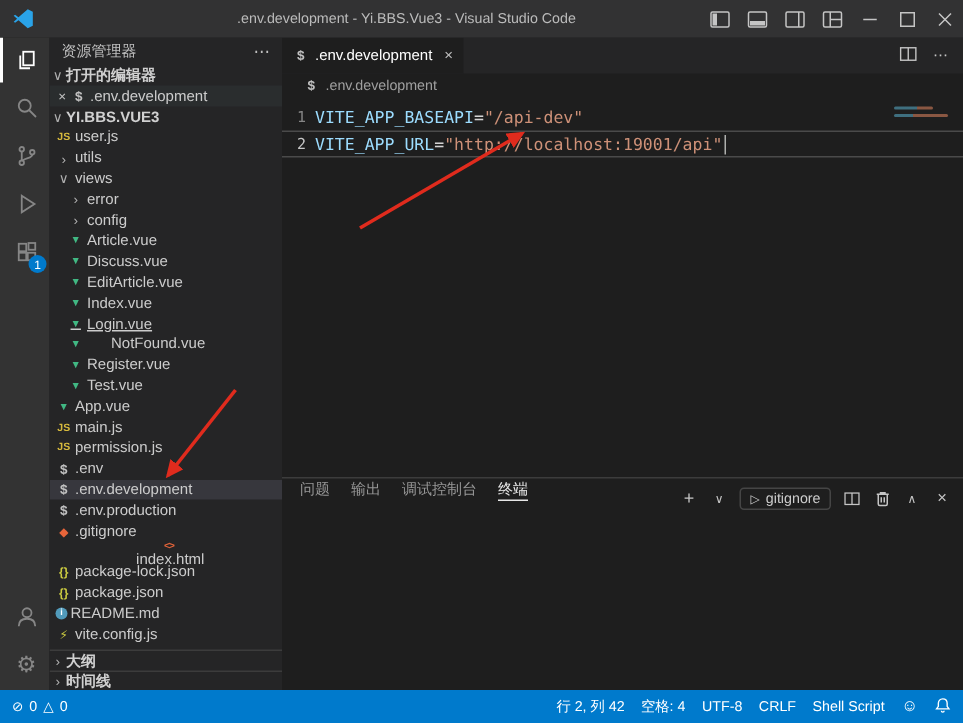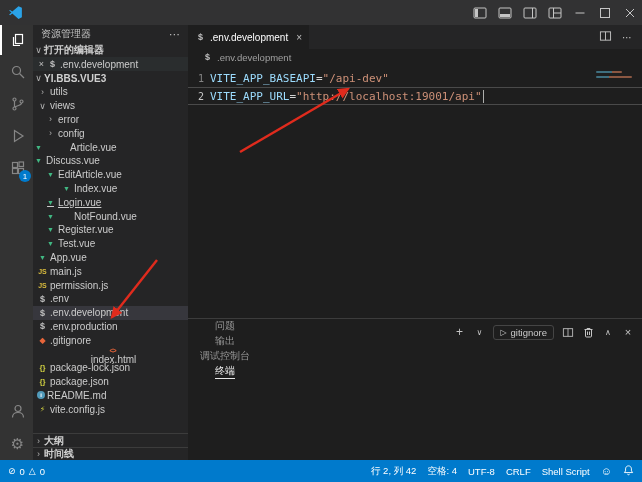--- a/index.html
+++ b/index.html
@@ -69,21 +69,21 @@
   .tok.str{color:#ce9178;}
   .cursor{display:inline-block;width:1px;height:13px;background:#aeafad;margin-left:1px;}
   .minimap{position:absolute;top:6px;right:8px;width:38px;}
   .mm-bar{height:2px;margin-bottom:3px;border-radius:1px;}
   .mm-1{width:26px;background:linear-gradient(90deg,#3f6f7f 0 60%,#8a5742 60% 100%);}
   .mm-2{width:36px;background:linear-gradient(90deg,#3f6f7f 0 35%,#8a5742 35% 100%);}
 
   
   .panel{height:142px;flex:none;border-top:1px solid #3c3c3c;display:flex;flex-direction:column;}
   .panel-header{height:26px;display:flex;align-items:center;padding:0 8px 0 12px;flex:none;}
-  .panel-tabs{display:flex;align-items:center;height:100%;flex-direction:column;}
+  .panel-tabs{display:flex;align-items:flex-start;height:100%;}
   .panel-tab{margin-right:14px;color:#969696;font-size:10px;display:flex;align-items:center;border-bottom:1px solid transparent;}
   .panel-tab.active{color:#e7e7e7;border-bottom-color:#e7e7e7;}
   .panel-actions{margin-left:auto;display:flex;align-items:center;gap:8px;color:#c5c5c5;}
   .pa-icon{display:flex;align-items:center;justify-content:center;min-width:12px;}
   .ps-tab{display:flex;align-items:center;gap:4px;border:1px solid #454545;border-radius:3px;padding:1px 6px;color:#cccccc;font-size:9.5px;}
   .terminal{flex:1;padding:8px 0 0 12px;font-family:"DejaVu Sans Mono","Liberation Mono",monospace;font-size:11px;color:#e0e0e0;}
 
   
   .statusbar{position:absolute;left:0;right:0;bottom:0;height:22px;background:#007acc;color:#ffffff;display:flex;align-items:center;padding:0 8px;font-size:9.5px;z-index:5;}
   .sb-group{display:flex;align-items:center;gap:4px;}
@@ -97,20 +97,21 @@
 <body>
 
 <div id="app">
 
   <div class="titlebar">
     <span class="vscode-logo">
       <svg width="15" height="15" viewBox="0 0 16 16">
           <path fill="#2aa3e8" d="M11.2 1.2 4.6 7 2.2 5.2l-1 .6L3.6 8l-2.4 2.2 1 .6L4.6 9l6.6 5.8 3.6-1.8V3z"></path>
         </svg>
     </span>
+    <span class="tb-title">.env.development - Yi.BBS.Vue3 - Visual Studio Code</span>
     <div class="tb-right">
       <span class="tb-btn">
           <svg width="14" height="12" viewBox="0 0 14 12" fill="none" stroke="currentColor">
             <rect x="1" y="1" width="12" height="10" rx="1"></rect>
             <path fill="currentColor" stroke="none" d="M2 2h3v8H2z"></path>
           </svg>
         </span>
       <span class="tb-btn">
           <svg width="14" height="12" viewBox="0 0 14 12" fill="none" stroke="currentColor">
             <rect x="1" y="1" width="12" height="10" rx="1"></rect>
@@ -210,48 +211,52 @@
             <span class="ficon icon-env">$</span>
             <span class="fname">.env.development</span>
           </div>
         </div>
       <div class="section-header">
         <span class="chev">∨</span>
         <span>YI.BBS.VUE3</span>
       </div>
       <div class="tree">
           <div class="tree-row" style="padding-left: 4px;">
+            <span class="ficon icon-js">JS</span>
+            <span class="fname">user.js</span>
+          </div>
+          <div class="tree-row" style="padding-left: 4px;">
             <span class="chev">›</span>
             <span class="fname">utils</span>
           </div>
           <div class="tree-row" style="padding-left: 4px;">
             <span class="chev">∨</span>
             <span class="fname">views</span>
           </div>
           <div class="tree-row" style="padding-left: 12px;">
             <span class="chev">›</span>
             <span class="fname">error</span>
           </div>
           <div class="tree-row" style="padding-left: 12px;">
             <span class="chev">›</span>
             <span class="fname">config</span>
           </div>
-          <div class="tree-row" style=" gap: 24px;">
+          <div class="tree-row" style="padding-left: 12px;">
             <span class="ficon icon-vue">▼</span>
             <span class="fname">Article.vue</span>
           </div>
-          <div class="tree-row" style="">
+          <div class="tree-row" style="padding-left: 12px;">
             <span class="ficon icon-vue">▼</span>
             <span class="fname">Discuss.vue</span>
           </div>
           <div class="tree-row" style="padding-left: 12px;">
             <span class="ficon icon-vue">▼</span>
             <span class="fname">EditArticle.vue</span>
           </div>
-          <div class="tree-row" style="padding-left: 28px;">
+          <div class="tree-row" style="padding-left: 12px;">
             <span class="ficon icon-vue">▼</span>
             <span class="fname">Index.vue</span>
           </div>
           <div class="tree-row" style="padding-left: 12px; text-decoration: underline;">
             <span class="ficon icon-vue">▼</span>
             <span class="fname">Login.vue</span>
           </div>
           <div class="tree-row" style="padding-left: 12px; gap: 16px;">
             <span class="ficon icon-vue">▼</span>
             <span class="fname">NotFound.vue</span>

